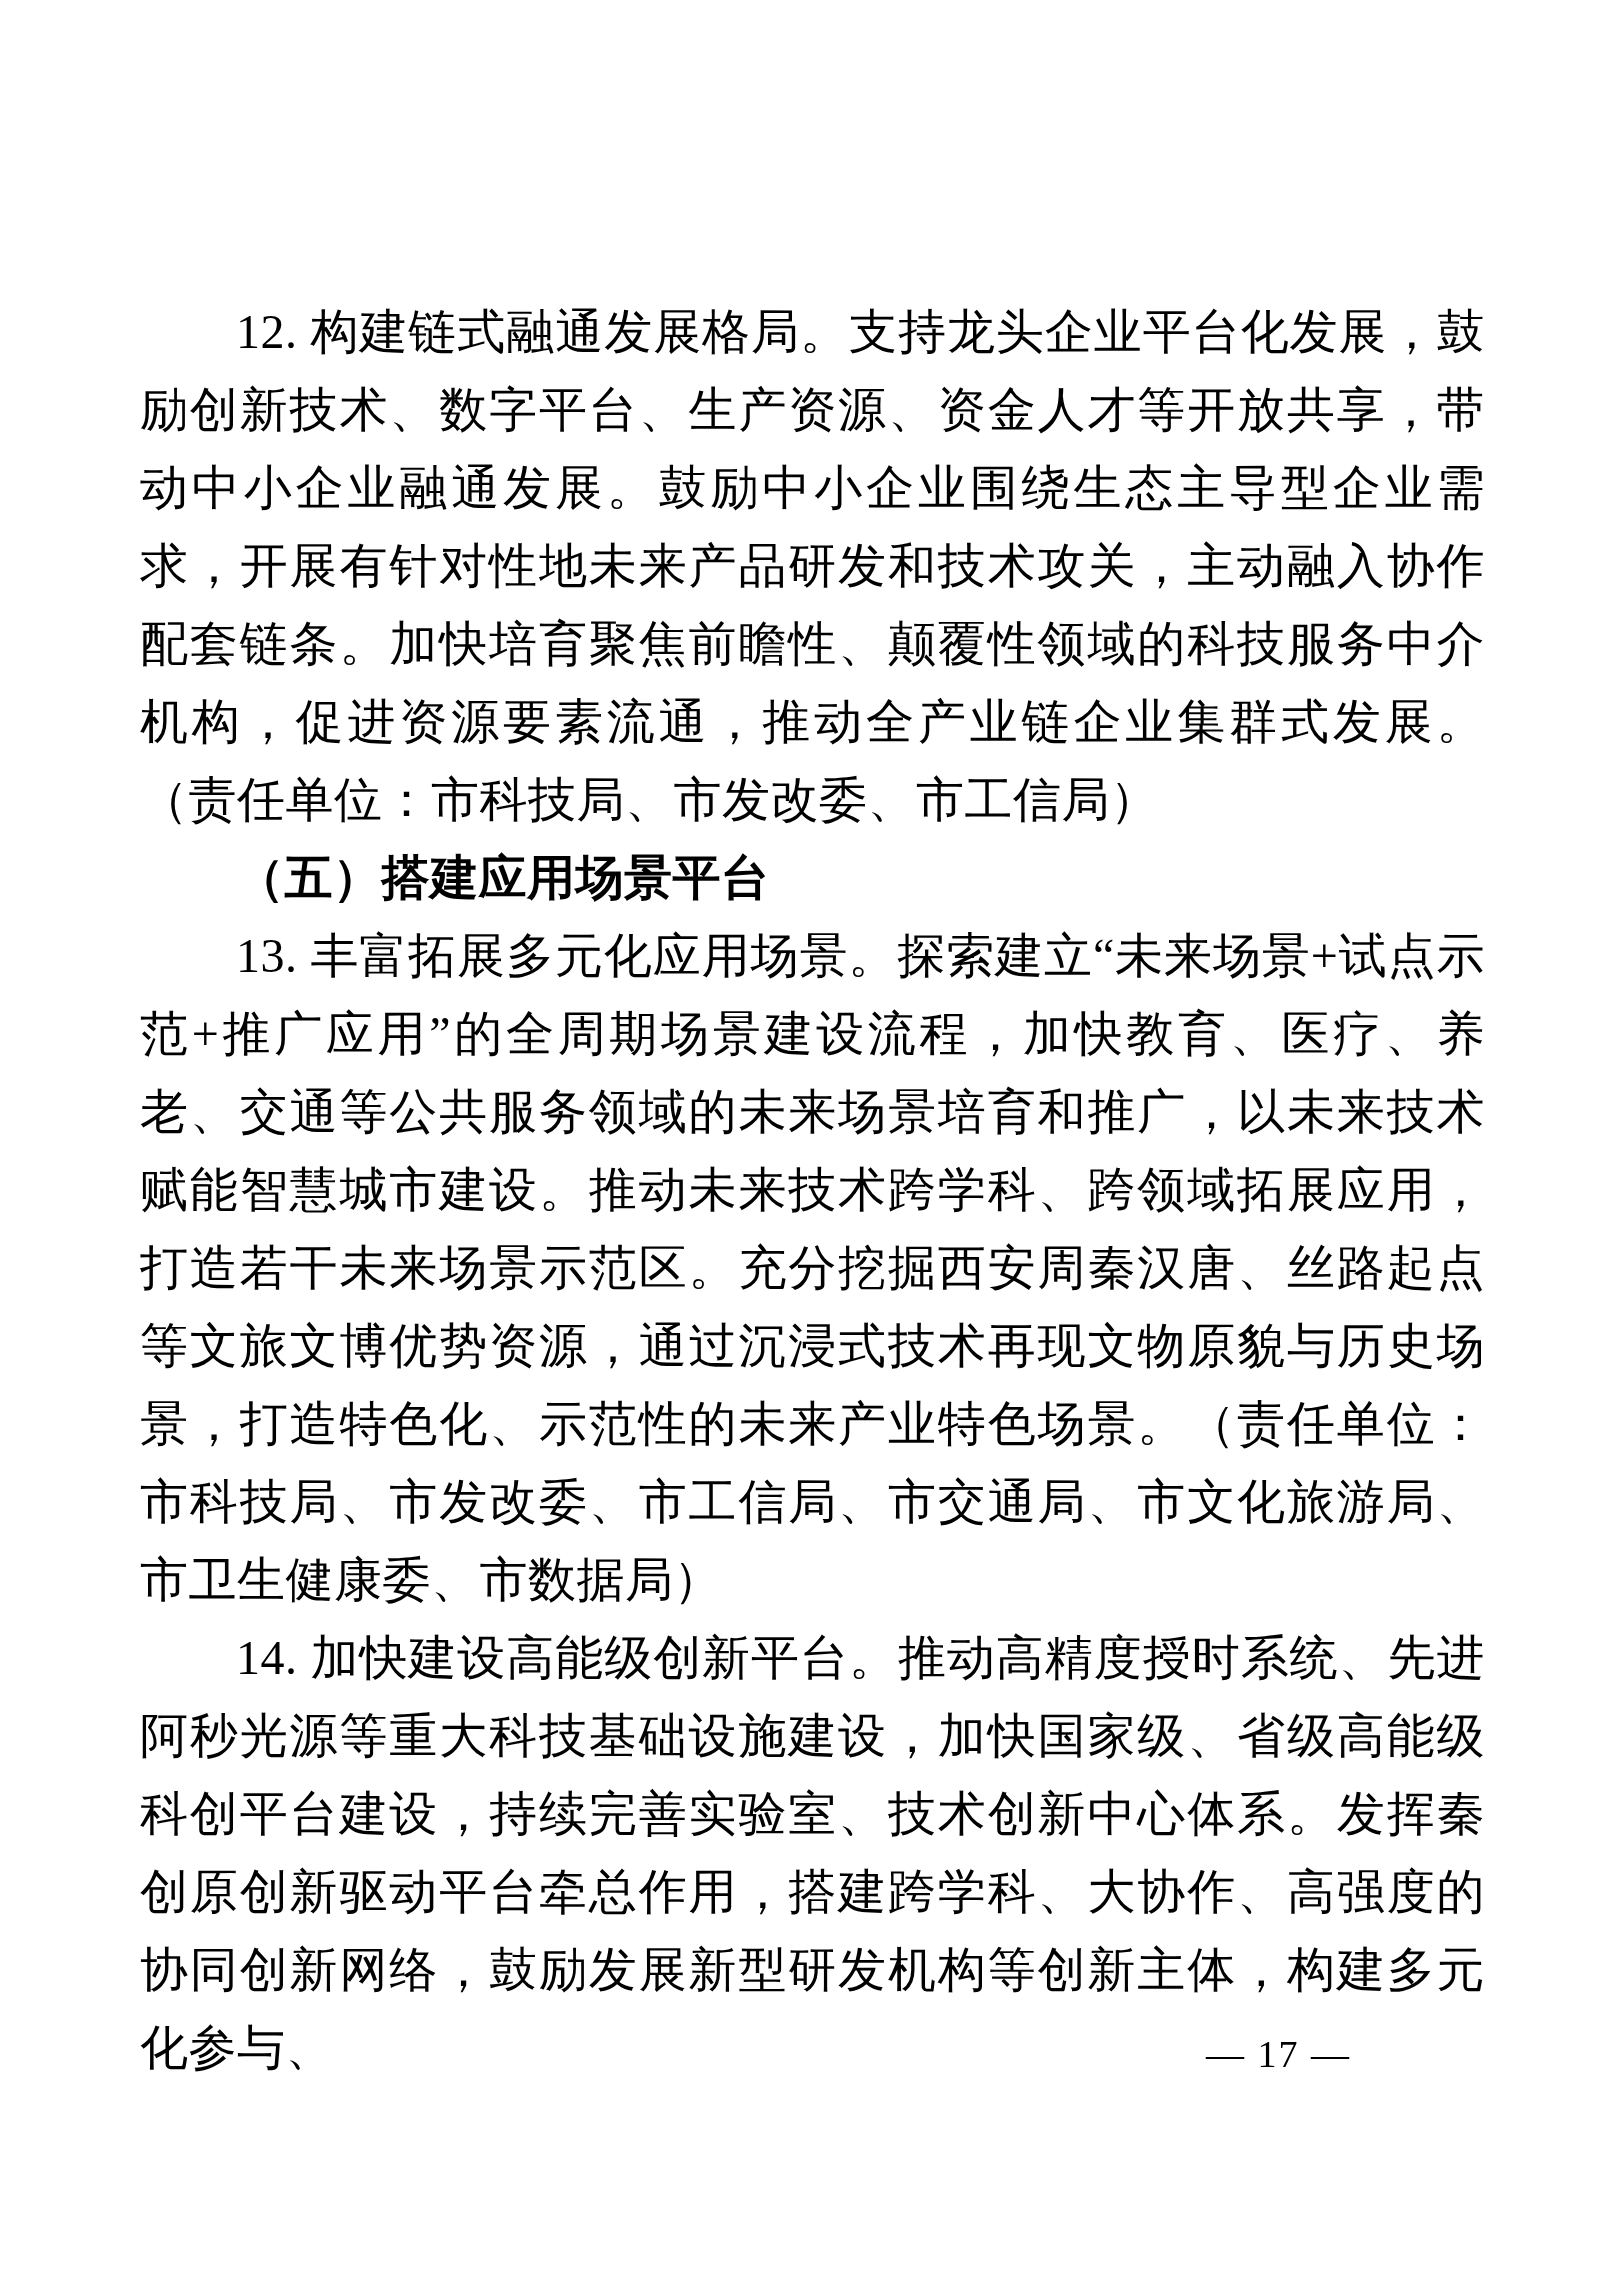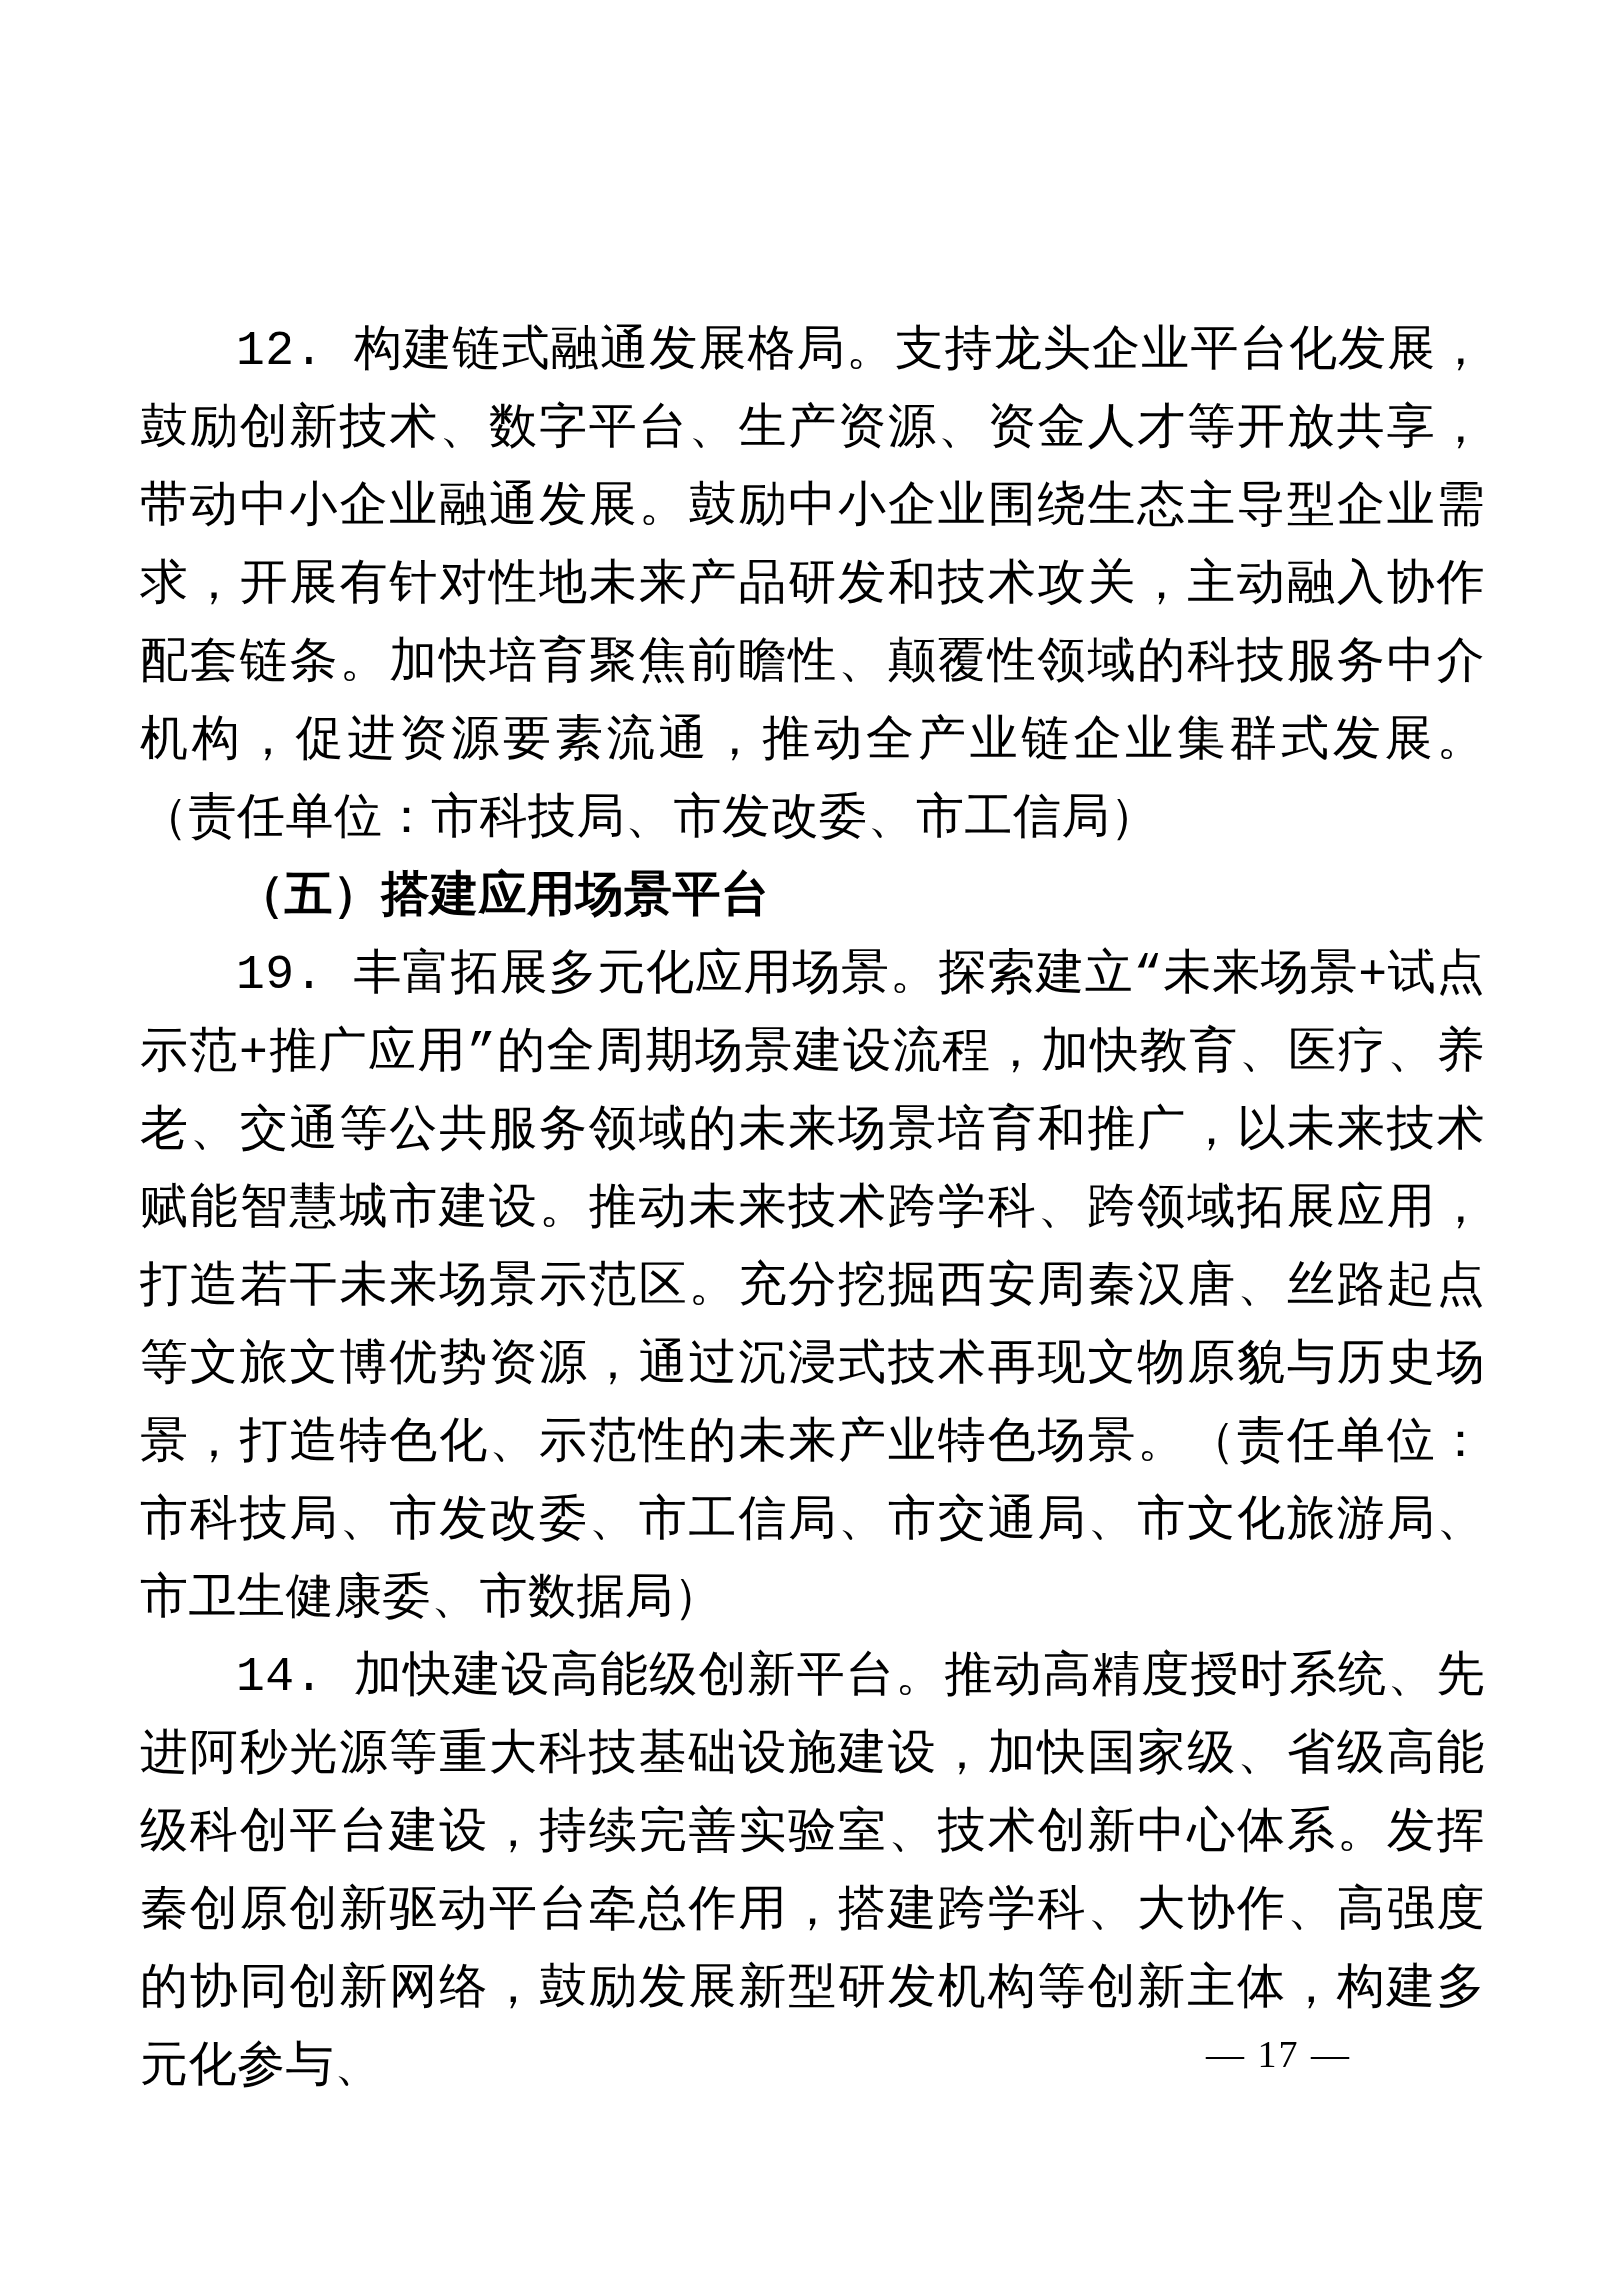--- a/index.html
+++ b/index.html
@@ -19,23 +19,22 @@
     position: absolute;
     left: 0;
     top: 0;
     width: 1621px;
     height: 2293px;
     background: #ffffff;
   }
   .content {
     position: absolute;
     left: 140px;
-    top: 312px;
+    top: 293px;
     width: 1345px;
-    font-family: Liberation Mono, monospace;
   }
   .content p {
     margin: 0;
     padding: 0;
     font-size: 48px;
     line-height: 78px;
     text-align: justify;
     text-indent: 2em;
     letter-spacing: 0.5px;
     word-break: break-all;
@@ -54,18 +53,18 @@
     letter-spacing: 2px;
   }
 </style>
 </head>
 <body>
 
 <div class="page">
   <div class="content">
     <p class="body-para">12. 构建链式融通发展格局。支持龙头企业平台化发展，鼓励创新技术、数字平台、生产资源、资金人才等开放共享，带动中小企业融通发展。鼓励中小企业围绕生态主导型企业需求，开展有针对性地未来产品研发和技术攻关，主动融入协作配套链条。加快培育聚焦前瞻性、颠覆性领域的科技服务中介机构，促进资源要素流通，推动全产业链企业集群式发展。（责任单位：市科技局、市发改委、市工信局）</p>
     <p class="heading">（五）搭建应用场景平台</p>
-    <p class="body-para">19. 丰富拓展多元化应用场景。探索建立“未来场景+试点示范+推广应用”的全周期场景建设流程，加快教育、医疗、养老、交通等公共服务领域的未来场景培育和推广，以未来技术赋能智慧城市建设。推动未来技术跨学科、跨领域拓展应用，打造若干未来场景示范区。充分挖掘西安周秦汉唐、丝路起点等文旅文博优势资源，通过沉浸式技术再现文物原貌与历史场景，打造特色化、示范性的未来产业特色场景。（责任单位：市科技局、市发改委、市工信局、市交通局、市文化旅游局、市卫生健康委、市数据局）</p>
+    <p class="body-para">13. 丰富拓展多元化应用场景。探索建立“未来场景+试点示范+推广应用”的全周期场景建设流程，加快教育、医疗、养老、交通等公共服务领域的未来场景培育和推广，以未来技术赋能智慧城市建设。推动未来技术跨学科、跨领域拓展应用，打造若干未来场景示范区。充分挖掘西安周秦汉唐、丝路起点等文旅文博优势资源，通过沉浸式技术再现文物原貌与历史场景，打造特色化、示范性的未来产业特色场景。（责任单位：市科技局、市发改委、市工信局、市交通局、市文化旅游局、市卫生健康委、市数据局）</p>
     <p class="body-para">14. 加快建设高能级创新平台。推动高精度授时系统、先进阿秒光源等重大科技基础设施建设，加快国家级、省级高能级科创平台建设，持续完善实验室、技术创新中心体系。发挥秦创原创新驱动平台牵总作用，搭建跨学科、大协作、高强度的协同创新网络，鼓励发展新型研发机构等创新主体，构建多元化参与、</p>
   </div>
   <div class="page-number">— 17 —</div>
 </div>
 
 
 </body></html>

